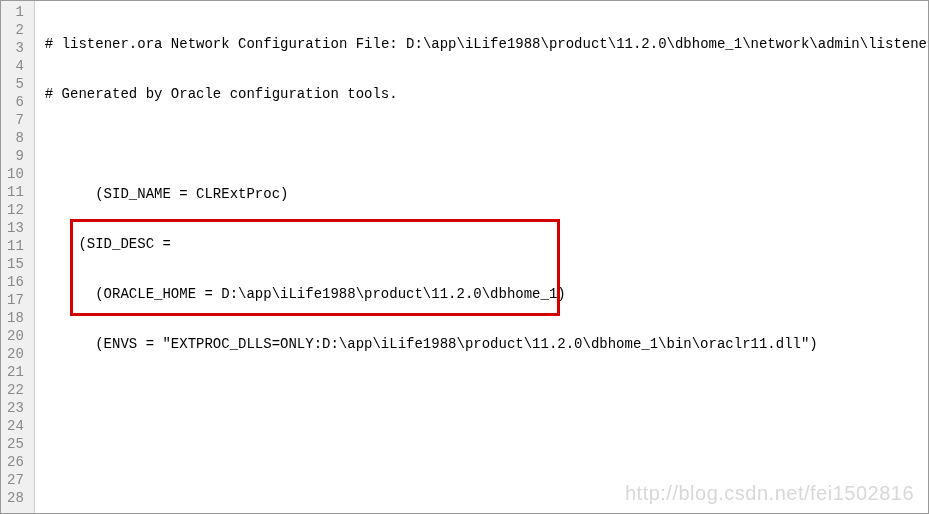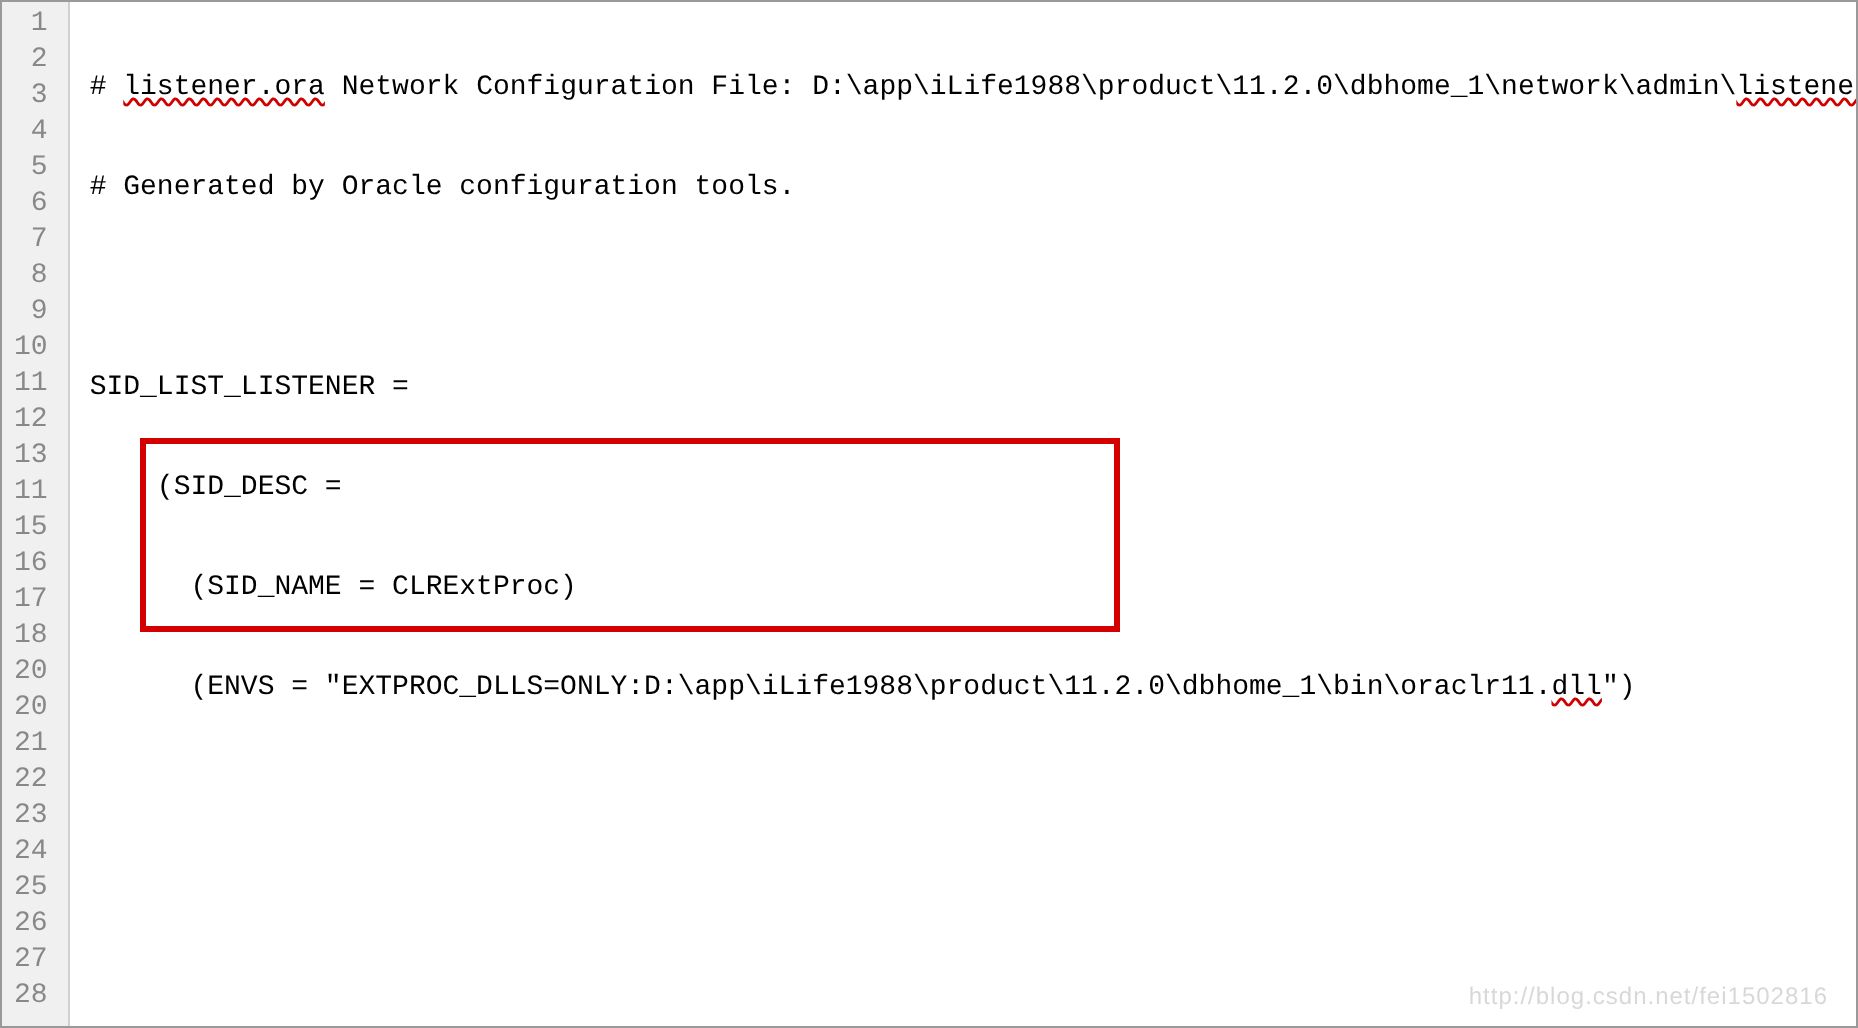--- a/index.html
+++ b/index.html
@@ -38,41 +38,40 @@
     position: relative;
     white-space: pre;
     overflow: hidden;
   }
   .line {
     height: 18px;
     line-height: 18px;
     position: relative;
   }
   .squiggle {
-    text-decoration: underline;
     text-decoration-style: wavy;
     text-decoration-color: #d00000;
   }
   .highlight-box {
     position: absolute;
     border: 3px solid #d40000;
     pointer-events: none;
     left: 35px;
     top: 218px;
     width: 490px;
     height: 97px;
     z-index: 5;
   }
   .watermark {
     position: absolute;
     bottom: 8px;
     right: 14px;
     color: #d8d8d8;
     font-family: Arial, sans-serif;
-    font-size: 12px;
+    font-size: 20px;
     letter-spacing: 0.5px;
     pointer-events: none;
     z-index: 2;
   }
 </style>
 </head>
 <body>
 
 <div class="editor">
   <div class="gutter" id="gutter">
@@ -102,23 +101,23 @@
       <div>24</div>
       <div>25</div>
       <div>26</div>
       <div>27</div>
       <div>28</div>
     </div>
   <div class="code">
     <div class="line"><span># </span><span class="squiggle">listener.ora</span><span> Network Configuration File: D:\app\iLife1988\product\11.2.0\dbhome_1\network\admin\</span><span class="squiggle">listener.ora</span></div>
     <div class="line"><span># Generated by Oracle configuration tools.</span></div>
     <div class="line"><span></span></div>
-    <div class="line"><span>SID_LIST_LISTENER =</span></div>
+    <div class="line"><span>      (SID_NAME = CLRExtProc)</span></div>
     <div class="line"><span>    (SID_DESC =</span></div>
-    <div class="line"><span>      (SID_NAME = CLRExtProc)</span></div>
+    <div class="line"><span>      (ORACLE_HOME = D:\app\iLife1988\product\11.2.0\dbhome_1)</span></div>
     <div class="line"><span>      (ENVS = "EXTPROC_DLLS=ONLY:D:\app\iLife1988\product\11.2.0\dbhome_1\bin\oraclr11.</span><span class="squiggle">dll</span><span>")</span></div>
     
     
     
     
     
     
     
     
     

